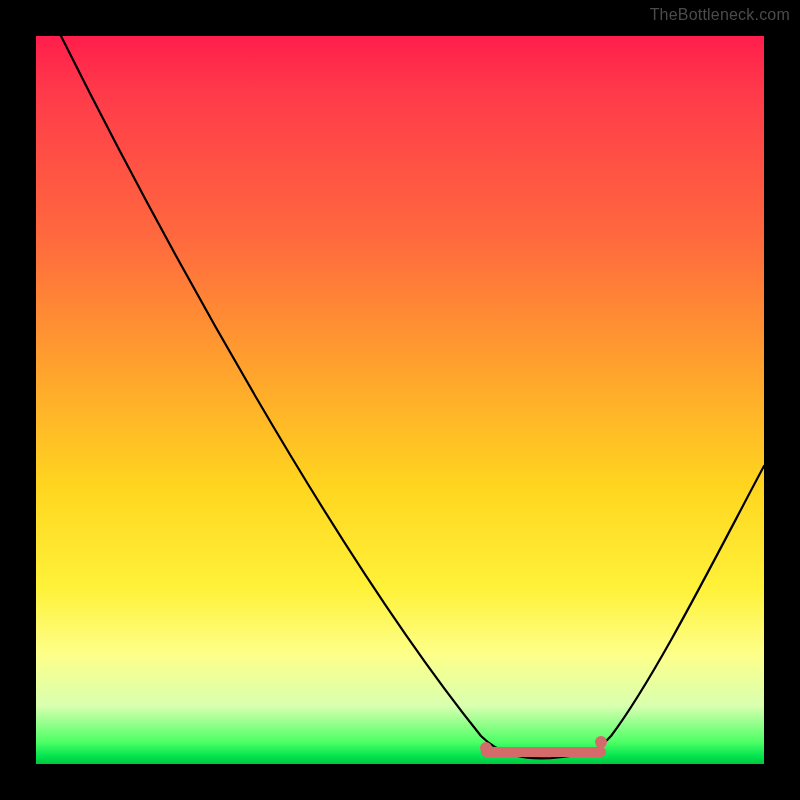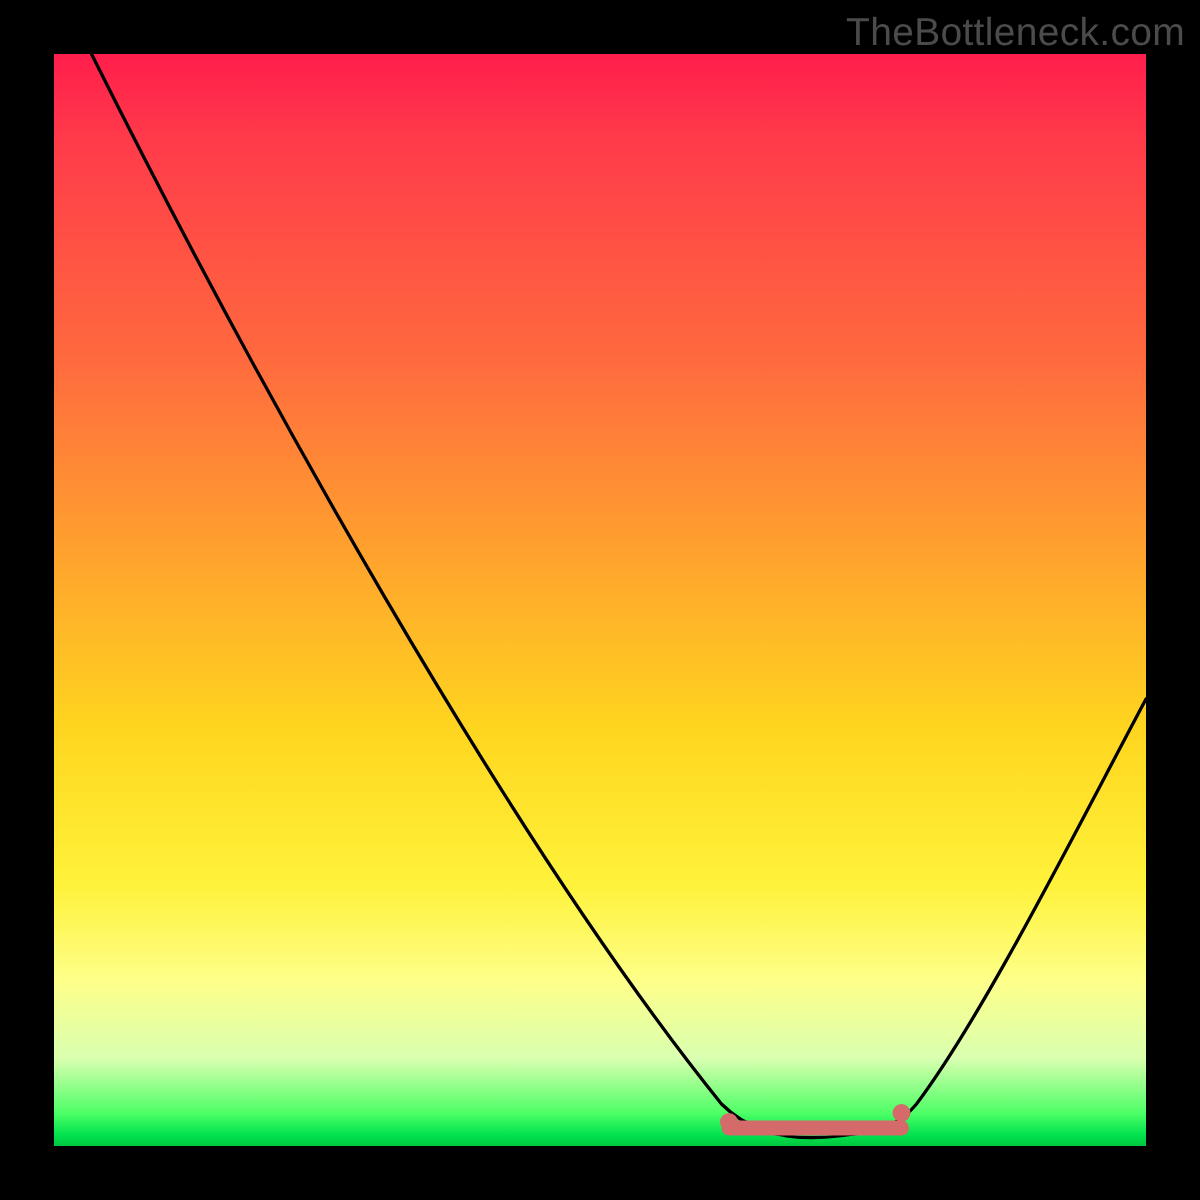--- a/index.html
+++ b/index.html
@@ -37,21 +37,21 @@
       #4dff66 97%,
       #00e24e 99%,
       #00c73f 100%
     );
   }
   .watermark {
     position: absolute;
     top: 6px;
     right: 10px;
     color: #4b4b4b;
-    font-size: 26px;
+    font-size: 16px;
     font-weight: 500;
     letter-spacing: 0.2px;
     user-select: none;
   }
   svg.curve {
     position: absolute;
     left: 0;
     top: 0;
     width: 100%;
     height: 100%;

